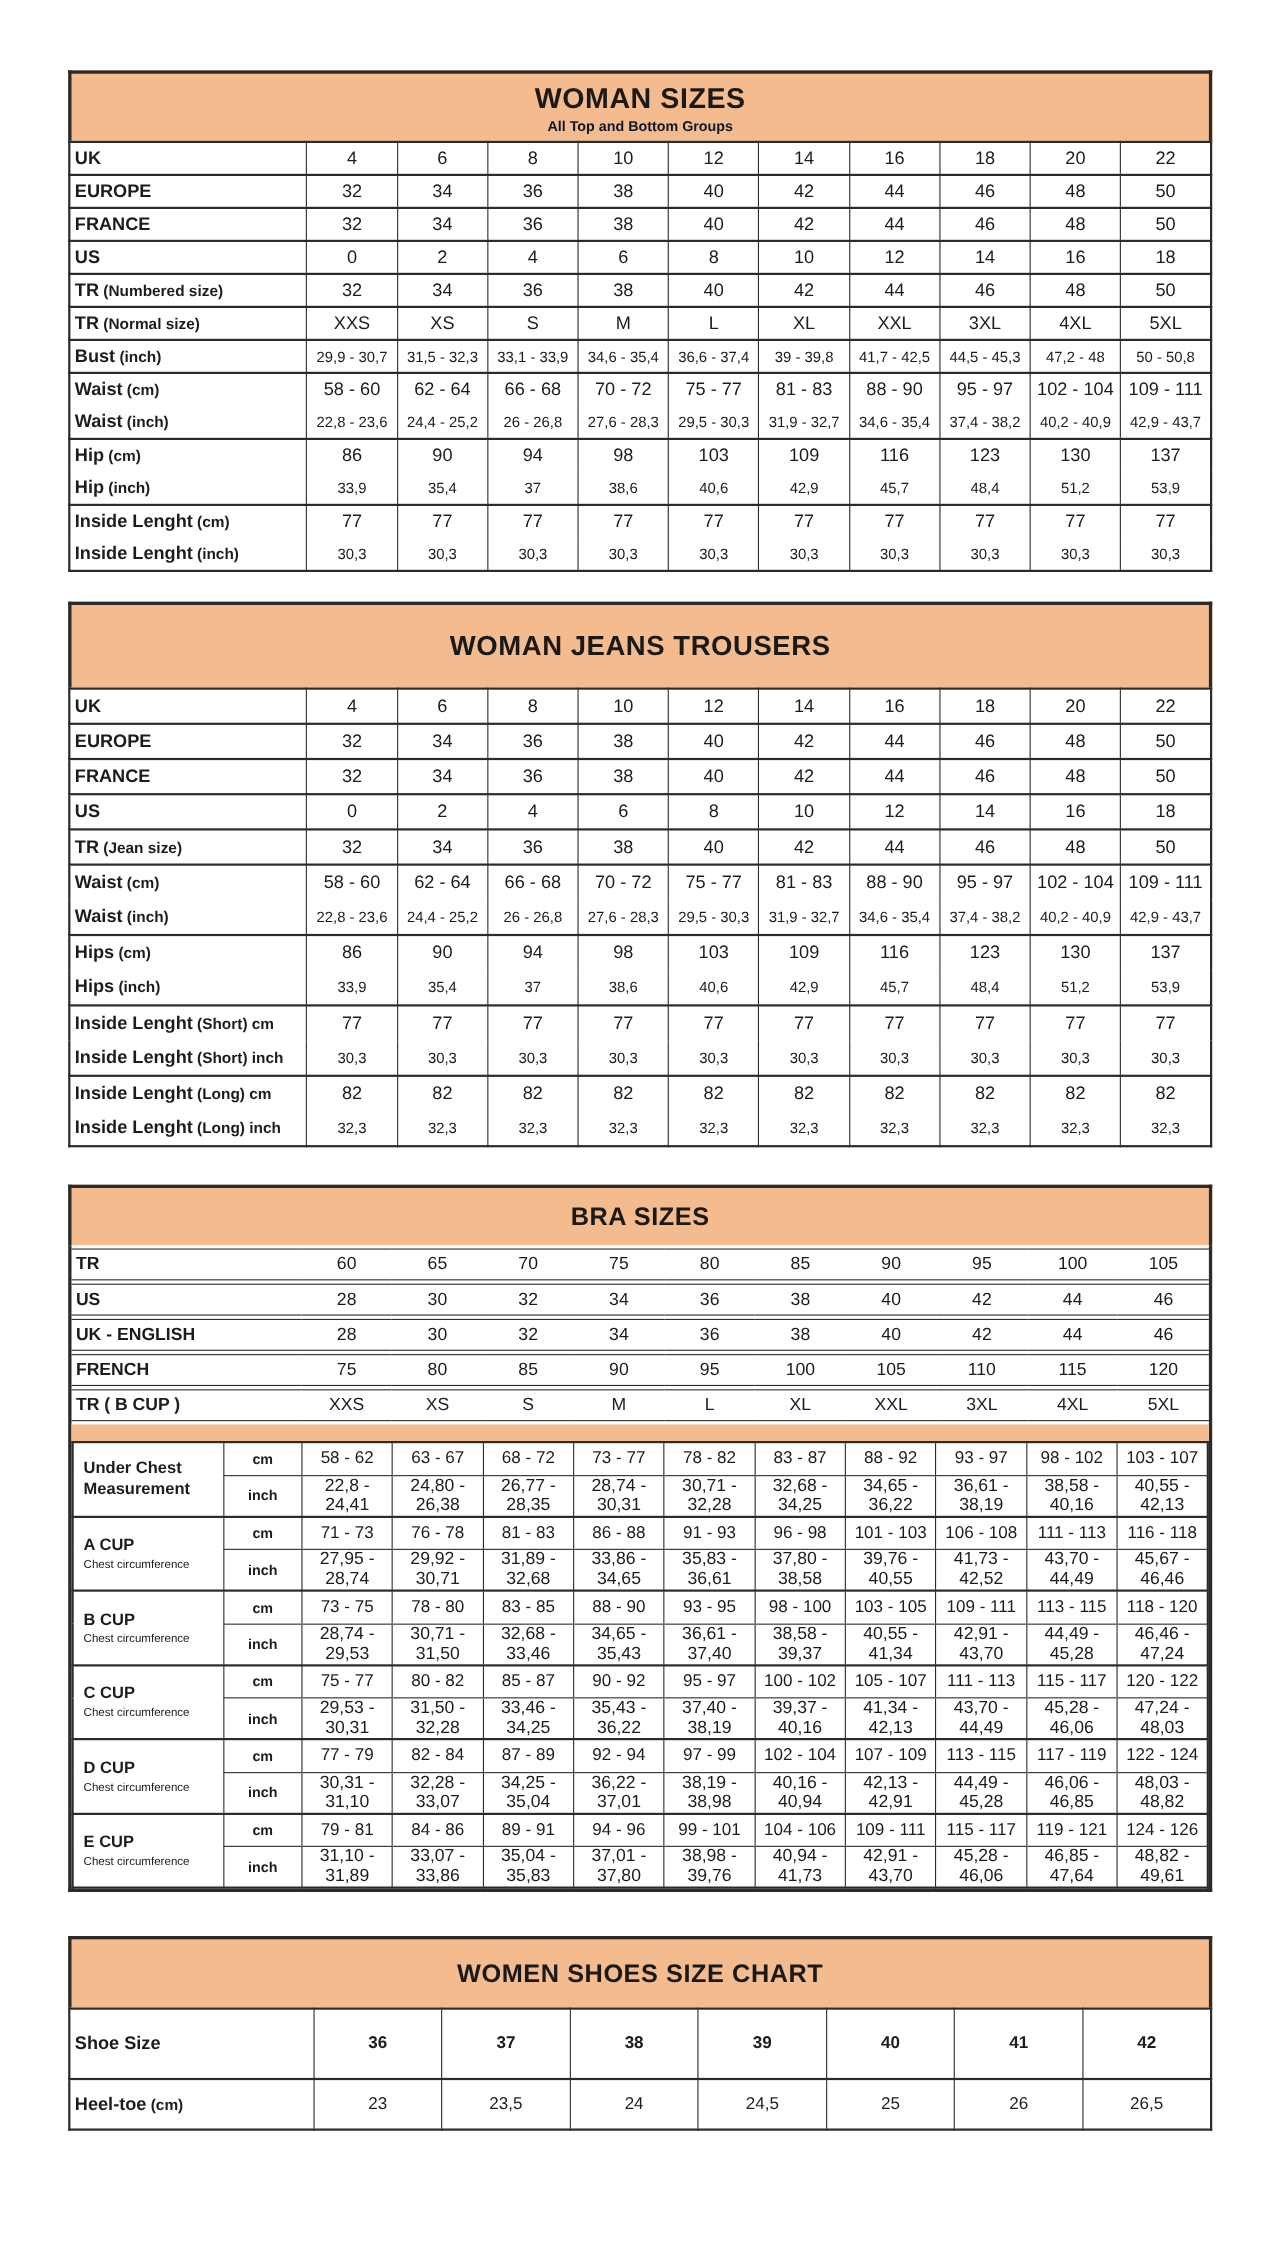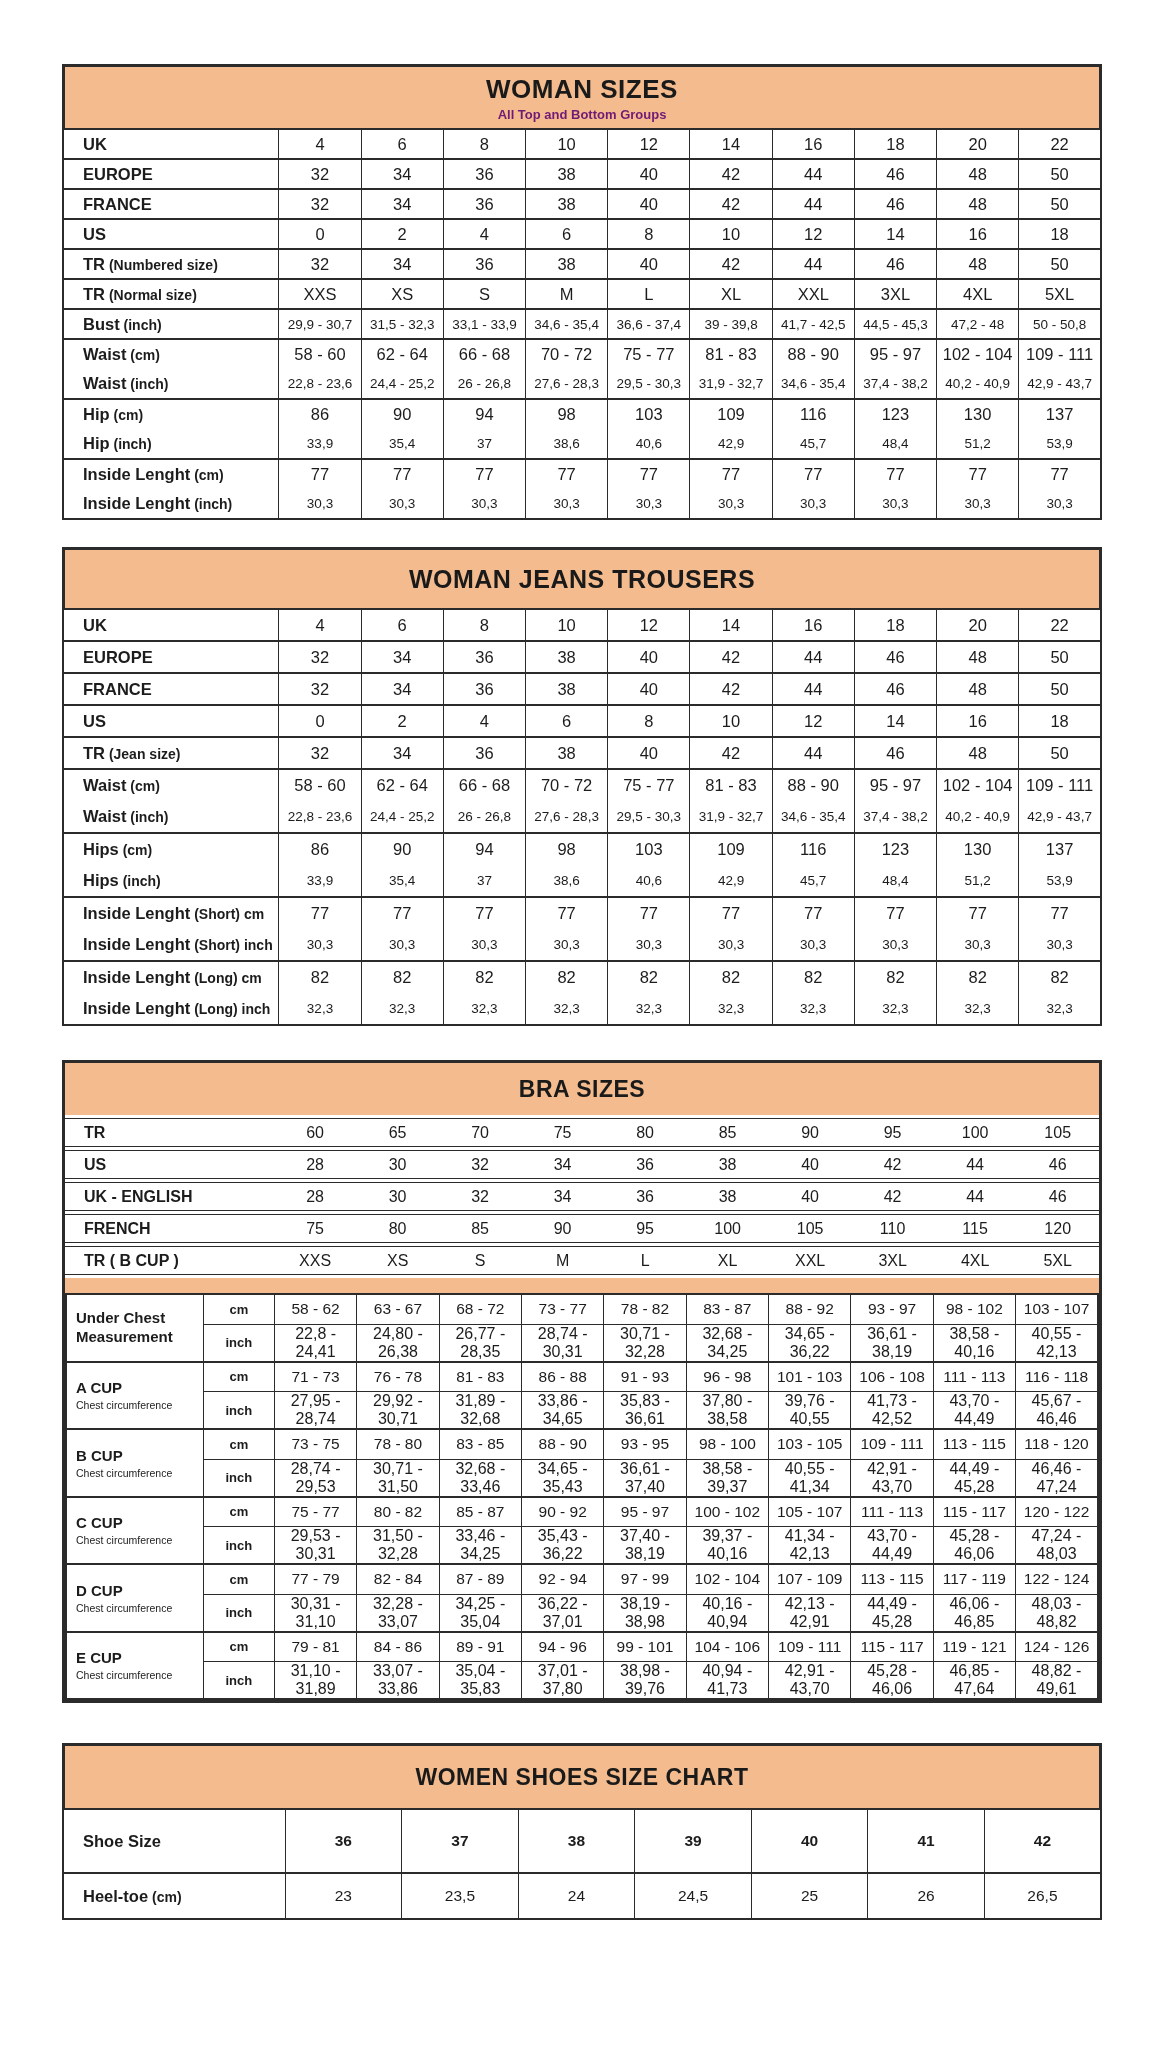--- a/index.html
+++ b/index.html
@@ -5,35 +5,35 @@
   * { box-sizing: border-box; margin: 0; padding: 0; }
   html,body { width:1164px; height:2048px; background:#ffffff; overflow:hidden;
     font-family:"Liberation Sans","DejaVu Sans",sans-serif; color:#1c1c1c; }
   .sheet { padding:64px 0 0 62px; }
   section { width:1040px; }
 
   
   .hd { background:#f4bc8e; border:3px solid #2b2b2b; border-bottom:none;
         display:flex; flex-direction:column; justify-content:center; align-items:center; }
   .hd .tbl-title { font-weight:700; letter-spacing:.5px; color:#1a1a1a; }
-  .hd .tbl-sub   { font-weight:700; font-size:13px; margin-top:2px; color:#701a75; }
+  .hd .tbl-sub   { font-weight:700; font-size:13px; margin-top:2px; color:#0f172a; }
   .s1 .hd { height:64px; } .s1 .tbl-title { font-size:26px; }
-  .s2 .hd { height:61px; } .s2 .tbl-title { font-size:25px; }
+  .s2 .hd { height:78px; } .s2 .tbl-title { font-size:25px; }
   .s3 .hd { height:55px; } .s3 .tbl-title { font-size:23px; }
   .s4 .hd { height:65px; } .s4 .tbl-title { font-size:23px; }
   .s2 { margin-top:27px; } .s3 { margin-top:34px;border-radius:20px; } .s4 { margin-top:40px; }
 
   
   table { width:100%; table-layout:fixed; border-collapse:collapse; }
   .t-grid tbody { border:2.6px solid #2b2b2b; }
   .t-grid th, .t-grid td { vertical-align:middle; }
   .t-grid td { border-left:1.8px solid #2b2b2b; text-align:center; }
   .s1 .t-grid th, .s1 .t-grid td { height:30px; }
   .s2 .t-grid th, .s2 .t-grid td { height:32px; }
-  .lbl { text-align:left; padding-left:19px; font-weight:700; font-size:16.5px; }
+  .lbl { text-align:left; padding-left:4px; font-weight:700; font-size:16.5px; }
   .ls  { font-weight:700; font-size:14px; }
   .c   { font-size:16.5px; font-weight:400; }
   .c.sm{ font-size:13.5px; }
   .c.bd{ font-size:18px; font-weight:700; }
   .s4 .t-grid tbody:nth-of-type(1) th, .s4 .t-grid tbody:nth-of-type(1) td { height:64px; }
   .s4 .t-grid tbody:nth-of-type(2) th, .s4 .t-grid tbody:nth-of-type(2) td { height:46px; }
   .s4 .c { font-size:15.5px; }
 
   
   .bra-wrap { border:3px solid #2b2b2b; border-top:none; }

